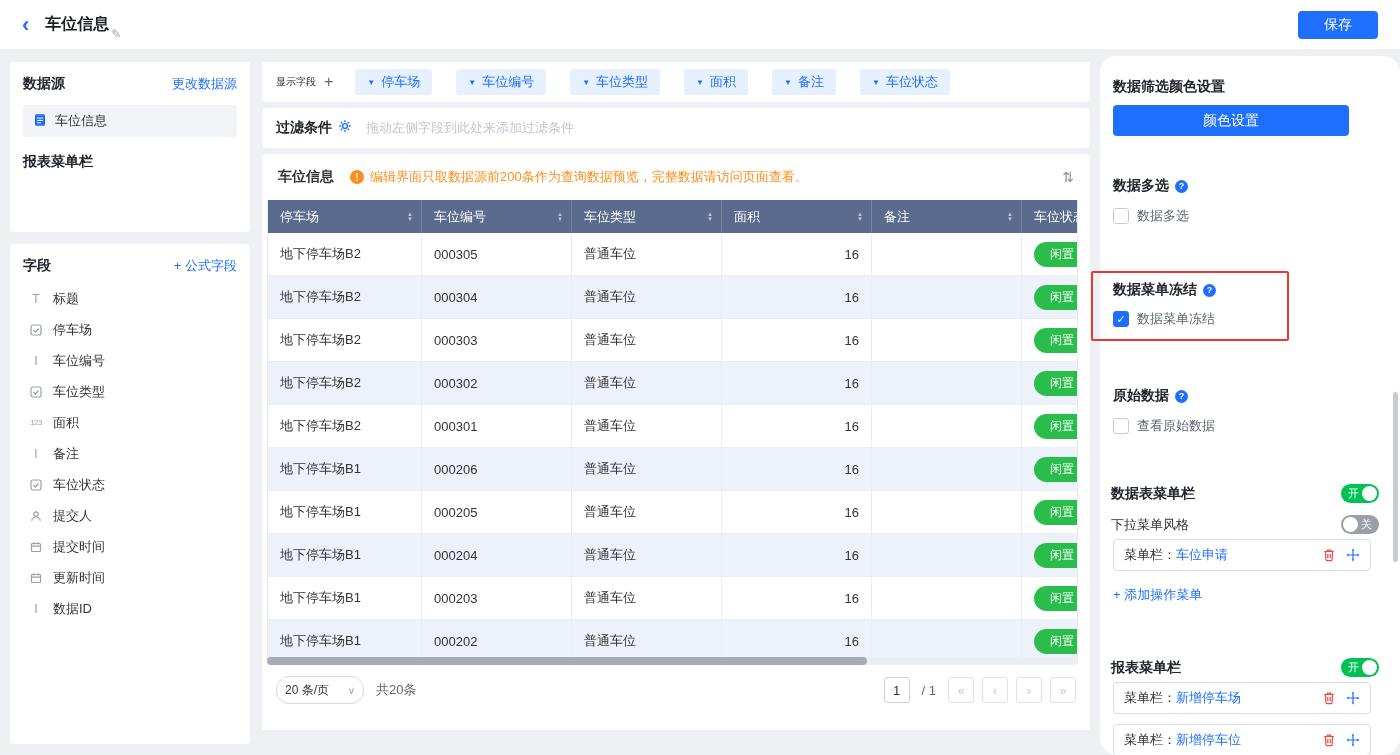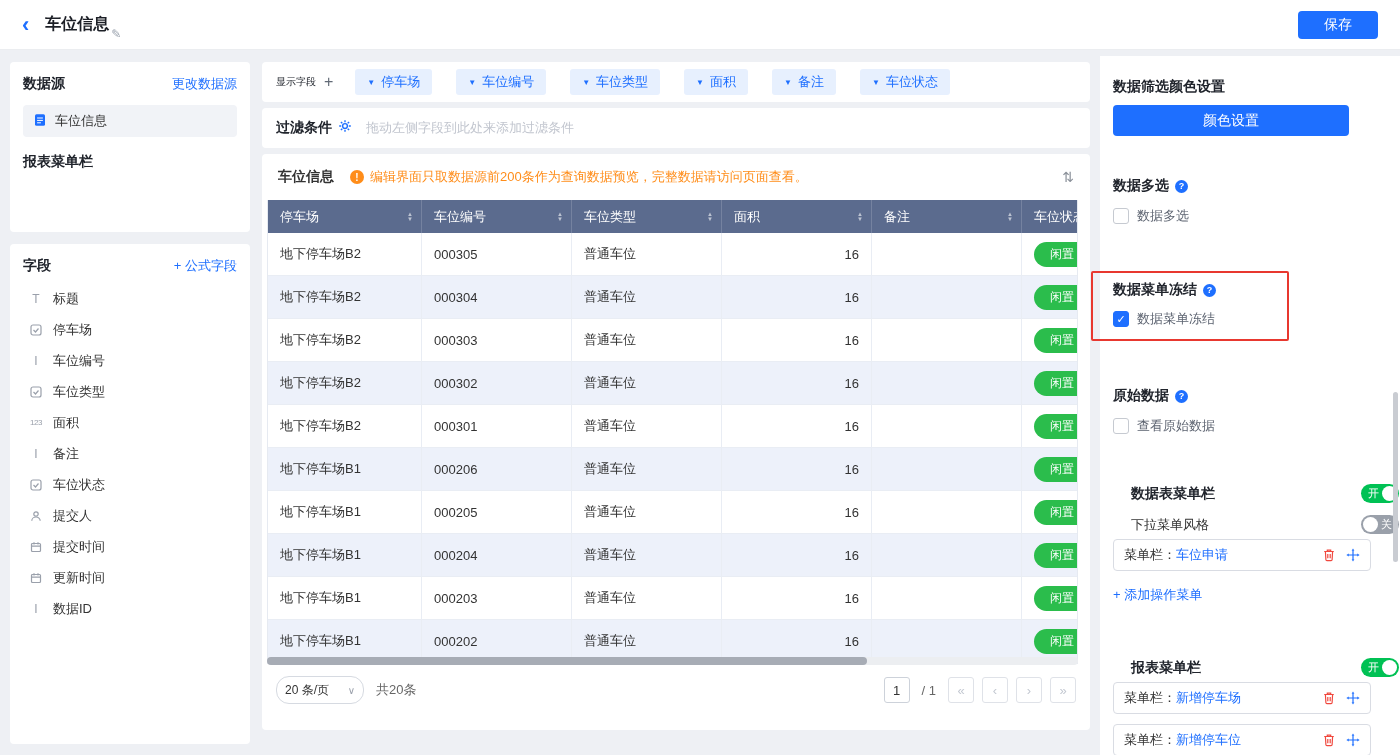--- a/index.html
+++ b/index.html
@@ -68,32 +68,32 @@
   .pager { position:absolute; left:14px; right:14px; top:522px; display:flex; align-items:center; }
   .psize { width:88px; height:28px; border:1px solid #d6dae1; border-radius:13px; display:flex; align-items:center; justify-content:space-between; padding:0 8px; font-size:12px; color:#333; cursor:pointer; background:#fff; }
   .psize-caret { color:#9aa0ab; font-size:10px; }
   .ptotal { margin-left:12px; font-size:13px; color:#666; }
   .pnav { margin-left:auto; display:flex; align-items:center; gap:8px; }
   .pcur { width:26px; height:26px; border:1px solid #cdd2da; border-radius:3px; display:flex; align-items:center; justify-content:center; font-size:13px; background:#fff; cursor:pointer; }
   .pind { color:#666; font-size:13px; margin:0 4px; }
   .pbtn { width:26px; height:26px; border:1px solid #dfe2e8; border-radius:3px; background:#fff; color:#c3c8d1; font-size:13px; display:flex; align-items:center; justify-content:center; cursor:pointer; }
 
   
-  .rightpanel { position:absolute; left:1100px; top:56px; width:300px; height:699px; background:#fff; }
+  .rightpanel { position:absolute; left:1100px; top:56px; width:300px; height:699px; background:#fff;border-radius:17px; }
   .rp-title { position:absolute; left:13px; font-size:14px; font-weight:bold; color:#20242c; display:flex; align-items:center; gap:6px; }
   .rp-btn { position:absolute; left:13px; top:49px; width:236px; height:31px; background:#1e6fff; color:#fff; border:none; border-radius:4px; font-size:14px; cursor:pointer; }
   .qicon { width:13px; height:13px; border-radius:50%; background:#1e6fff; color:#fff; font-size:9px; font-weight:bold; display:inline-flex; align-items:center; justify-content:center; cursor:pointer; }
   .rp-check { position:absolute; left:13px; display:flex; align-items:center; gap:8px; cursor:pointer; }
   .cb { width:16px; height:16px; border:1px solid #c6cad1; border-radius:3px; background:#fff; display:inline-flex; align-items:center; justify-content:center; flex:none; }
   .cb.checked { background:#1e6fff; border-color:#1e6fff; color:#fff; font-size:11px; }
   .cb-label { font-size:13px; color:#5c6370; }
   .annotation { position:absolute; left:-9px; top:215px; width:198px; height:70px; border:2px solid #e8382f; border-radius:2px; padding:8px 0 0 20px; z-index:3; background:transparent; }
   .annotation .rp-title { position:static; }
   .annotation .rp-check { position:static; margin-top:11px; }
-  .rp-row { position:absolute; left:31px; width:268px; display:flex; align-items:center; justify-content:space-between; }
+  .rp-row { position:absolute; left:11px; width:268px; display:flex; align-items:center; justify-content:space-between; }
   .rp-text { font-size:13px; color:#333; }
   .toggle { width:38px; height:19px; border-radius:10px; display:inline-flex; align-items:center; position:relative; cursor:pointer; }
   .toggle .t-label { color:#fff; font-size:11px; line-height:1; }
   .toggle.on { background:#00c154; padding-left:7px; }
   .toggle.on .knob { position:absolute; right:2px; }
   .toggle.off { background:#9aa0aa; justify-content:flex-end; padding-right:7px; }
   .toggle.off .knob { position:absolute; left:2px; }
   .knob { width:15px; height:15px; border-radius:50%; background:#fff; }
   .menu-box { position:absolute; left:13px; width:258px; height:32px; border:1px solid #d9dce3; border-radius:4px; display:flex; align-items:center; padding:0 10px; background:#fff; cursor:pointer; }
   .mb-prefix { font-size:13px; color:#333; }

